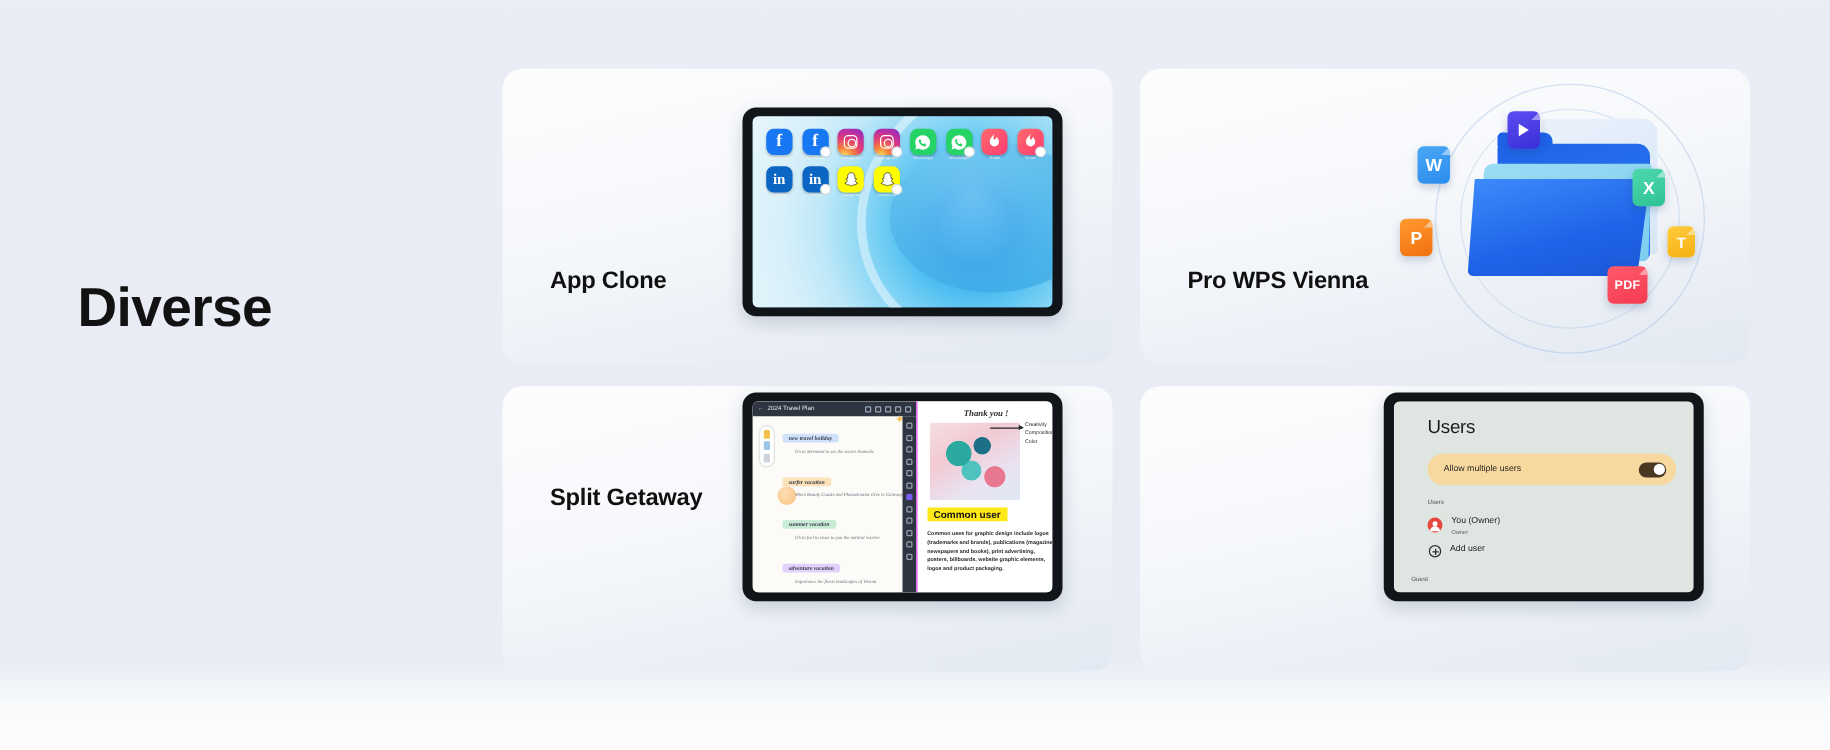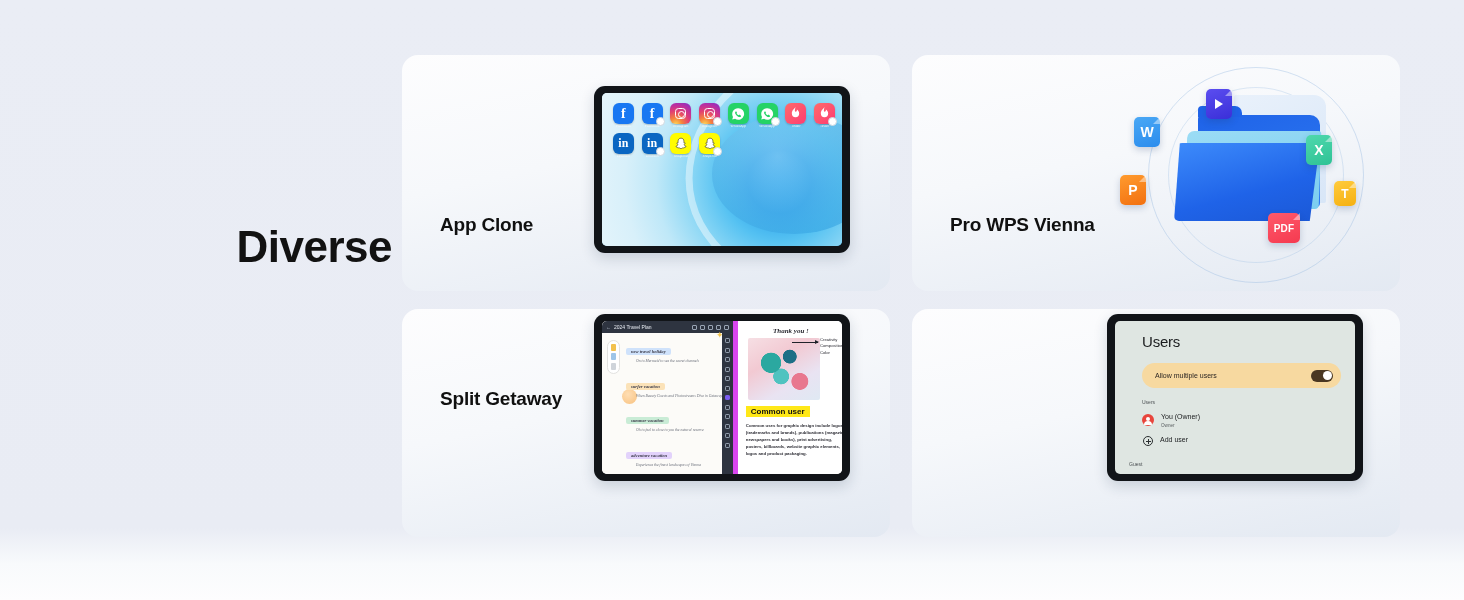--- a/index.html
+++ b/index.html
@@ -22,21 +22,21 @@
     position: absolute;
     left: 62px;
     top: 222px;
     width: 330px;
     font-size: 44px;
     font-weight: 700;
     line-height: 1.13;
     letter-spacing: -0.5px;
     color: #121212;
   }
-  .headline .hl-line { display: block; white-space: nowrap; text-align: right; }
+  .headline .hl-line { display: block; white-space: nowrap; }
 
   
   .grid {
     position: absolute;
     left: 402px;
     top: 55px;
     width: 998px;
     height: 482px;
     display: grid;
     grid-template-columns: 488px 488px;
@@ -224,30 +224,30 @@
     content: ""; position: absolute; right: 0; top: 0;
     border-width: 0 0 7px 7px;
     border-style: solid;
     border-color: transparent transparent rgba(255,255,255,0.45) transparent;
   }
   .chip-w   { background: linear-gradient(160deg, #4aa8f5, #2b8ced); left: 14px;  top: 56px; }
   .chip-p   { background: linear-gradient(160deg, #ff9b2e, #f27010); left: 0px;   top: 114px; }
   .chip-v   { background: linear-gradient(160deg, #5b4df0, #3a2fd8); left: 86px;  top: 28px; }
   .chip-x   { background: linear-gradient(160deg, #4fd8ad, #2ec295); left: 186px; top: 74px; }
   .chip-t   { background: linear-gradient(160deg, #ffcb3d, #f5b011); left: 214px; top: 120px; width: 22px; height: 25px; font-size: 12px; }
-  .chip-pdf { background: linear-gradient(160deg, #ff5a6b, #f53a50); left: 148px; top: 152px; width: 32px; height: 30px; font-size: 10px; letter-spacing: 0.2px; }
+  .chip-pdf { background: linear-gradient(160deg, #ff5a6b, #f53a50); left: 166px; top: 152px; width: 32px; height: 30px; font-size: 10px; letter-spacing: 0.2px; }
   .play-glyph { width: 0; height: 0; border-style: solid; border-width: 5px 0 5px 8px; border-color: transparent transparent transparent #fff; }
 
   
   #card-split .card-label { top: 78px; }
 
   #tablet-split { left: 192px; top: 5px; width: 256px; height: 167px; }
   .split-screen { display: flex; width: 100%; height: 100%; background: #fff; }
   .split-left { width: 54.5%; height: 100%; background: #fcfbf8; position: relative; }
-  .split-right { width: 45.5%; height: 100%; background: #fff; border-left: 5px solid #d946ef; position: relative; padding: 6px 6px 0 8px; }
+  .split-right { width: 45.5%; height: 100%; background: #fff; border-left: 1px solid #d946ef; position: relative; padding: 6px 6px 0 8px; }
 
   .notes-topbar {
     height: 12px; background: #2e3440;
     display: flex; align-items: center; gap: 3px;
     padding: 0 4px;
   }
   .notes-title { font-size: 5px; color: #e8ecf2; white-space: nowrap; }
   .notes-back { font-size: 5px; color: #b9c2cf; }
   .notes-tools { margin-left: auto; display: flex; gap: 3px; align-items: center; }
   .notes-tool { width: 5px; height: 5px; border: 0.6px solid #9aa5b4; border-radius: 1px; }

